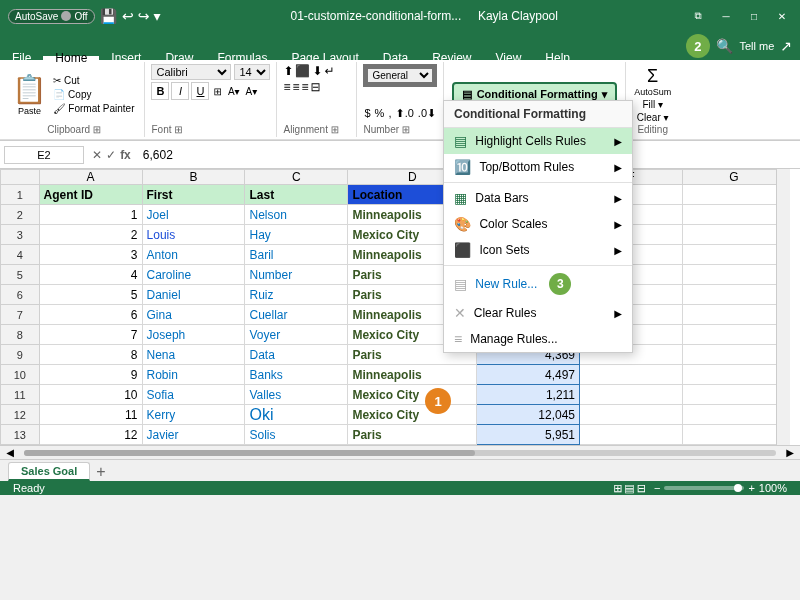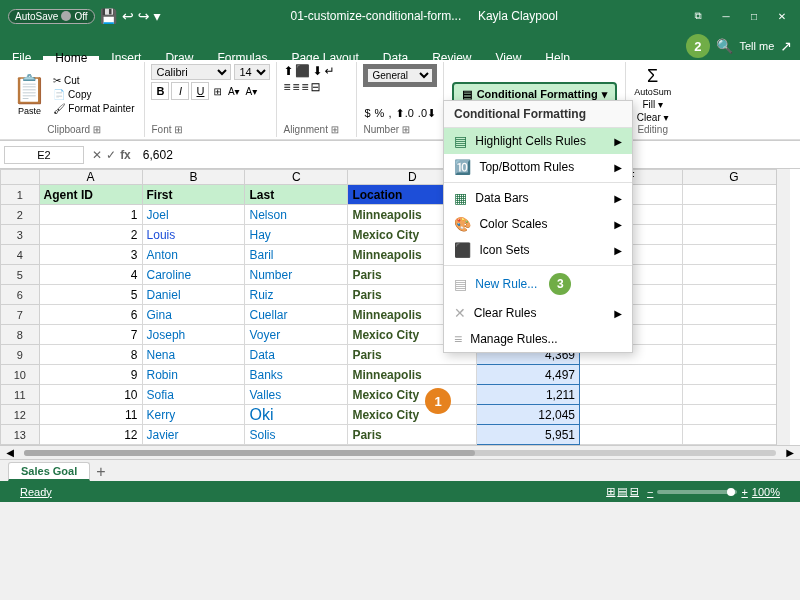--- a/index.html
+++ b/index.html
@@ -24,21 +24,21 @@
     .formula-bar { background: white; border-bottom: 1px solid #ccc; height: 28px; display: flex; align-items: center; padding: 0 4px; gap: 4px; }
     .name-box { width: 80px; border: 1px solid #ccc; padding: 2px 4px; font-size: 11px; text-align: center; }
     .formula-icons { display: flex; gap: 4px; align-items: center; color: #666; padding: 0 4px; }
     .formula-input { flex: 1; border: none; outline: none; font-size: 12px; padding: 0 4px; }
 
     table { border-collapse: collapse; font-size: 12px; }
     td { border: 1px solid #d8d8d8; height: 20px; padding: 0 4px; white-space: nowrap; }
     .row-num { background: #f2f2f2; text-align: center; color: #333; min-width: 30px; width: 30px; font-size: 11px; border: 1px solid #d0d0d0; }
 
     
-    .status-bar { background: #217346; height: 21px; display: flex; align-items: center; justify-content: space-between; padding: 0 20px; color: white; font-size: 11px; text-decoration: underline; }
+    .status-bar { background: #217346; height: 14px; display: flex; align-items: center; justify-content: space-between; padding: 0 13px; color: white; font-size: 11px; }
     .status-right { display: flex; align-items: center; gap: 8px; }
     .view-btns { display: flex; gap: 2px; }
     .zoom-slider { width: 80px; height: 4px; background: rgba(255,255,255,0.4); border-radius: 2px; position: relative; cursor: pointer; }
     .zoom-thumb { width: 8px; height: 8px; background: white; border-radius: 50%; position: absolute; top: -2px; right: 2px; }
 
     
     .sheet-tabs { background: #f0f0f0; height: 22px; display: flex; align-items: flex-end; border-top: 1px solid #ccc; padding-left: 8px; gap: 2px; }
     .sheet-tab { background: white; border: 1px solid #ccc; border-bottom: none; padding: 2px 12px; font-size: 11px; cursor: pointer; border-radius: 3px 3px 0 0; }
     .sheet-tab.active { background: white; border-bottom: 2px solid #217346; color: #217346; font-weight: bold; }
     .sheet-tab-add { background: transparent; border: none; font-size: 16px; color: #666; cursor: pointer; margin-left: 4px; }

